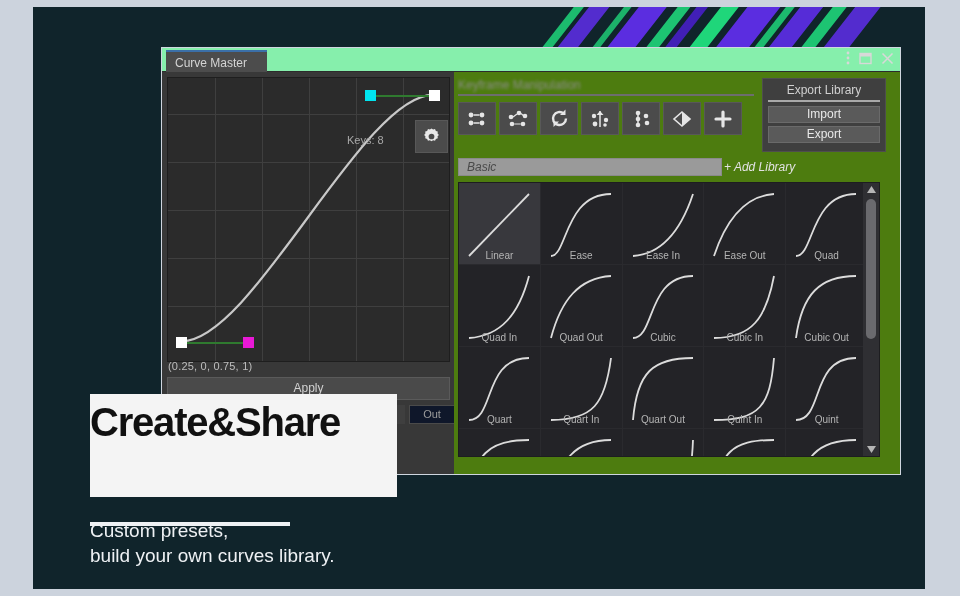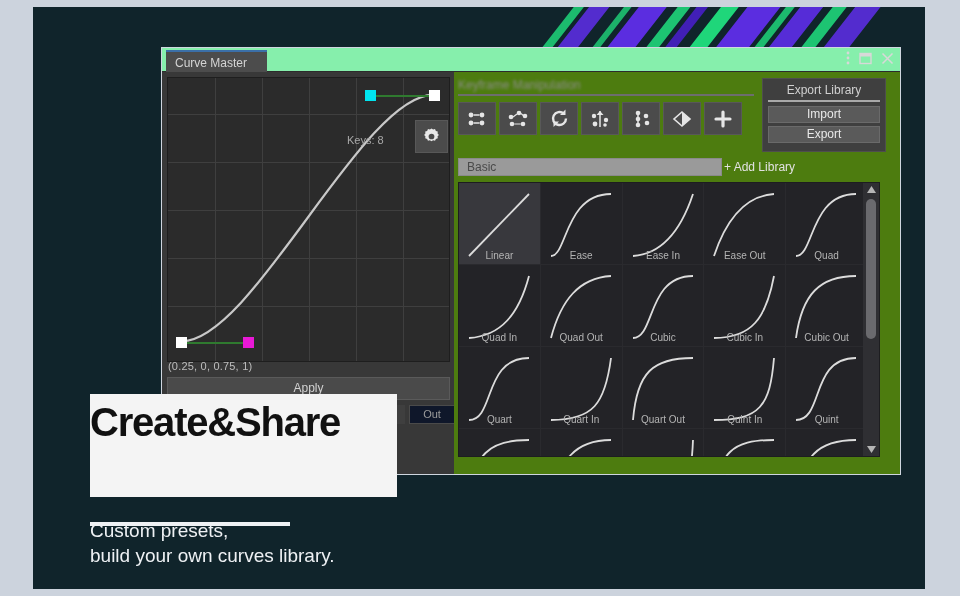--- a/index.html
+++ b/index.html
@@ -97,21 +97,21 @@
     position:absolute; left:308px; top:6px; width:124px; height:74px;
     border:1px solid #4e4e4e; background:#3f3f3f; padding:4px 5px;
   }
   #export-title { color:#d0d0d0; font-size:12px; text-align:center; }
   #export-underline { height:2px; background:#a9a9a9; margin:3px 0 4px; }
   .lib-btn {
     height:17px; background:#5a5a5a; border:1px solid #6a6a6a; color:#e8e8e8;
     font-size:12px; line-height:15px; text-align:center; margin-bottom:3px; cursor:pointer;
   }
 
-  #lib-tabrow { position:absolute; left:4px; top:86px; width:422px; height:18px; }
+  #lib-tabrow { position:absolute; left:4px; top:86px; width:422px; height:18px;font-style:italic; }
   #lib-tab-basic {
     position:absolute; left:0; top:0; width:264px; height:18px;
     background:#9a9a9a; border:1px solid #8a8a8a; color:#4a4a4a;
     font-size:12px; line-height:16px; padding-left:8px; cursor:pointer;
   }
   #add-library-btn {
     position:absolute; left:266px; top:0; color:#e2e2e2; font-size:12px;
     line-height:18px; white-space:nowrap; cursor:pointer;
   }
 

